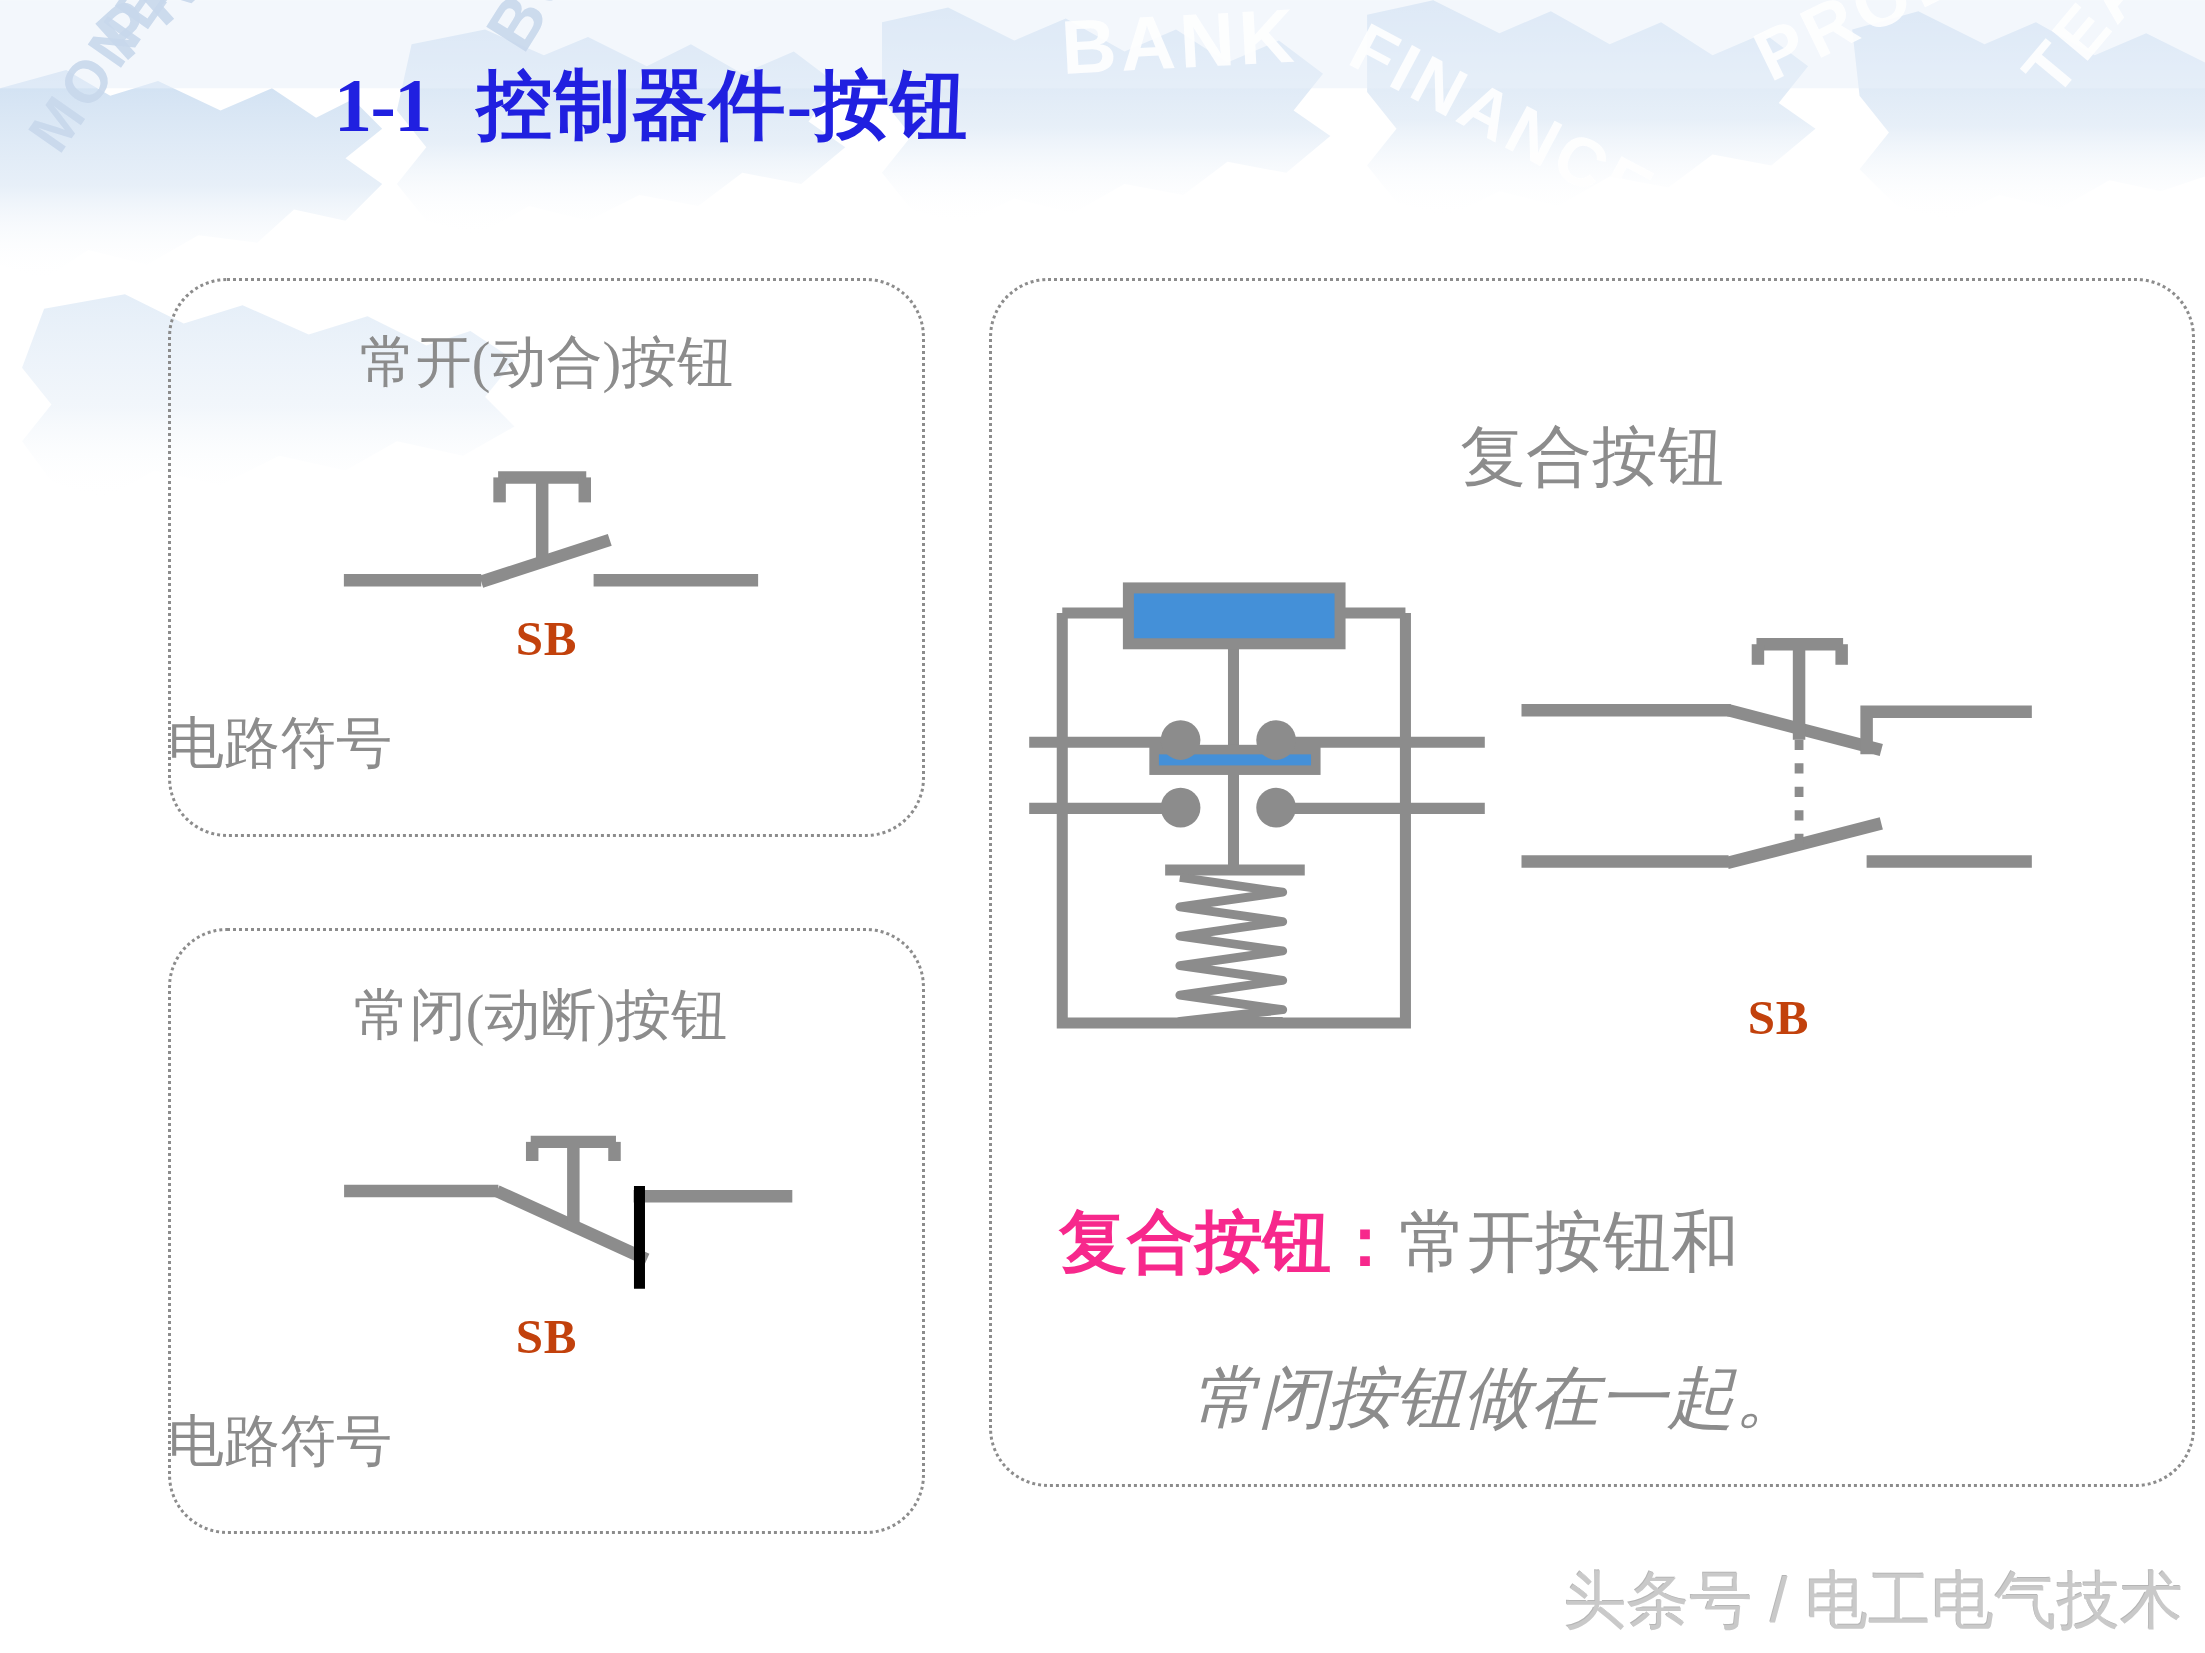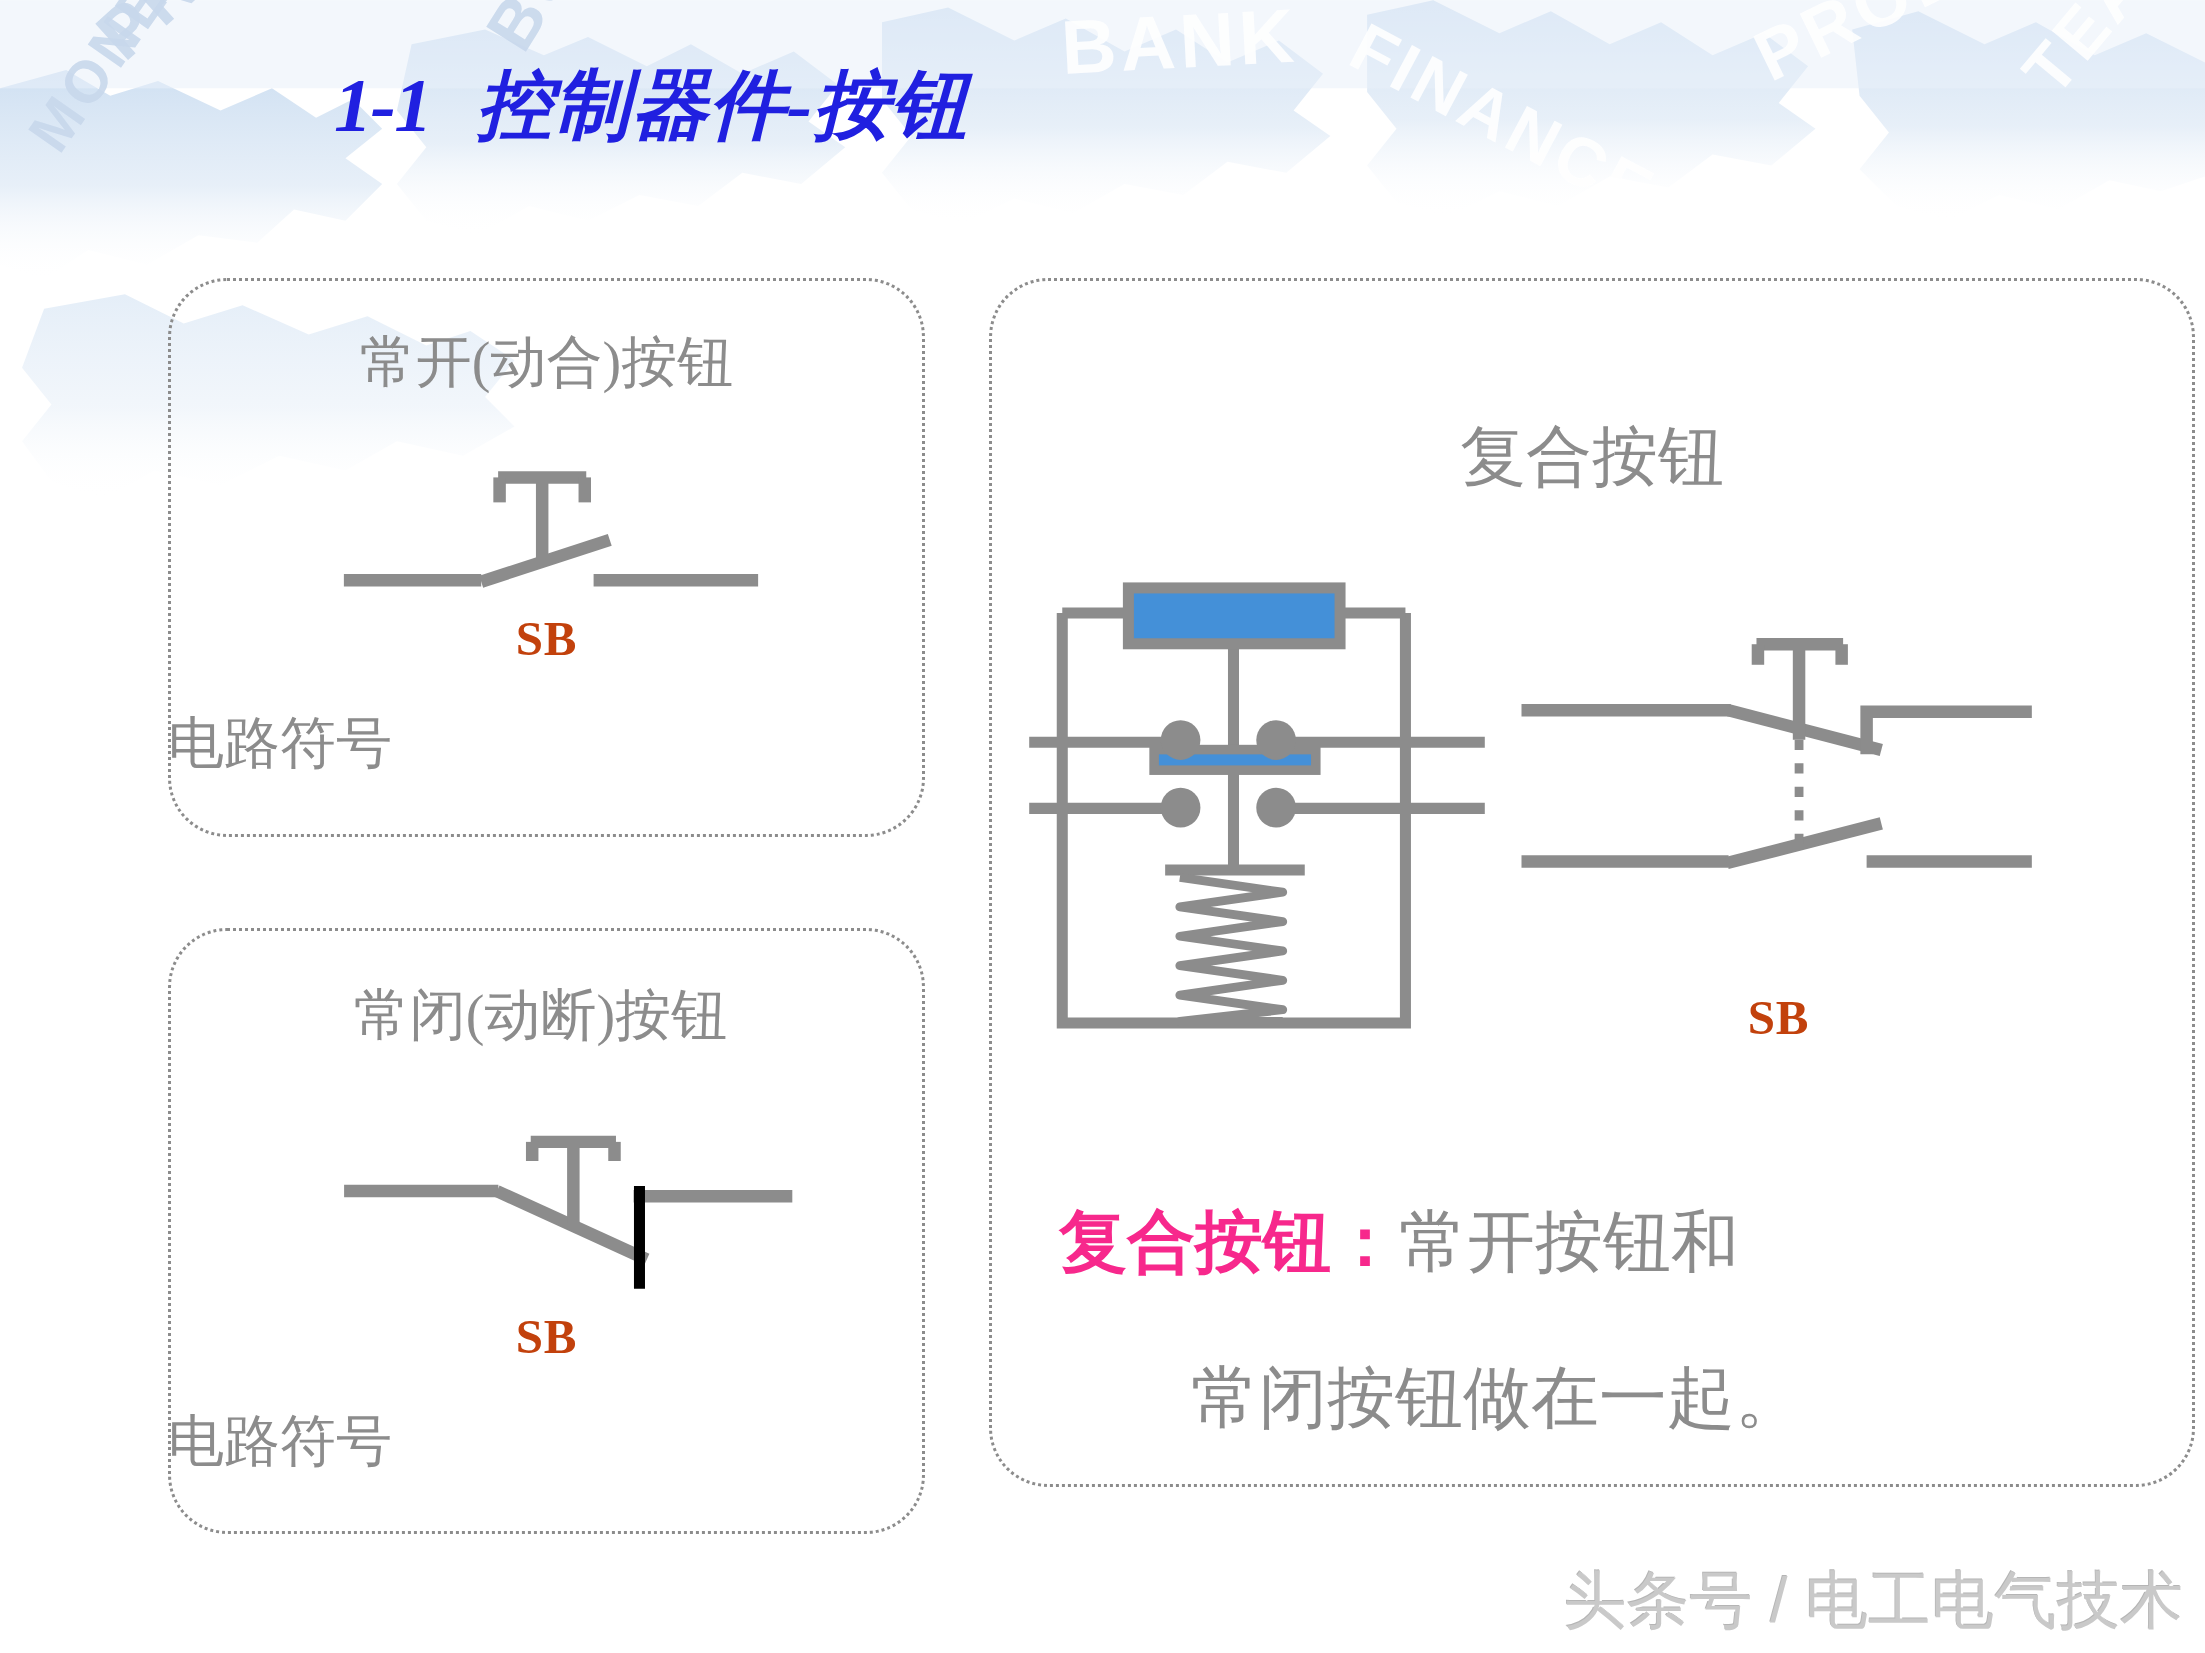--- a/index.html
+++ b/index.html
@@ -38,21 +38,20 @@
   #title {
     position: absolute;
     left: 334px;
     top: 55px;
     font-size: 76px;
     font-weight: bold;
     color: #2020e0;
     letter-spacing: 1.5px;
     white-space: nowrap;
     font-family: "Liberation Serif", "DejaVu Serif", serif;
-    font-style: italic;
   }
   #title .num { letter-spacing: -1.5px; }
   #title .gap { display: inline-block; width: 46px; }
 
   
   .card {
     position: absolute;
     border: 3.7px dotted #8c8c8c;
     border-radius: 59px;
     background: transparent;
@@ -302,18 +301,18 @@
 
       <line x1="388" y1="148" x2="388" y2="290" stroke="#8c8c8c" stroke-width="12" stroke-dasharray="14 18"></line>
     </svg>
   </div>
 
   <div class="sb-label" style="left:1514px; top:989px; width:529px; text-align:center;">SB</div>
 
   <div class="comp-desc" style="left:1059px; top:1197px;">
     <span class="hl">复合按钮：</span><span>常开按钮和</span>
   </div>
-  <div class="comp-desc" style="left:1191px; top:1353px;">常闭按钮做在一起。</div>
+  <div class="comp-desc" style="left:1191px; top:1353px;font-style:italic;">常闭按钮做在一起。</div>
 
   <div id="watermark">头条号 / 电工电气技术</div>
 
 </div>
 
 
 </body></html>

